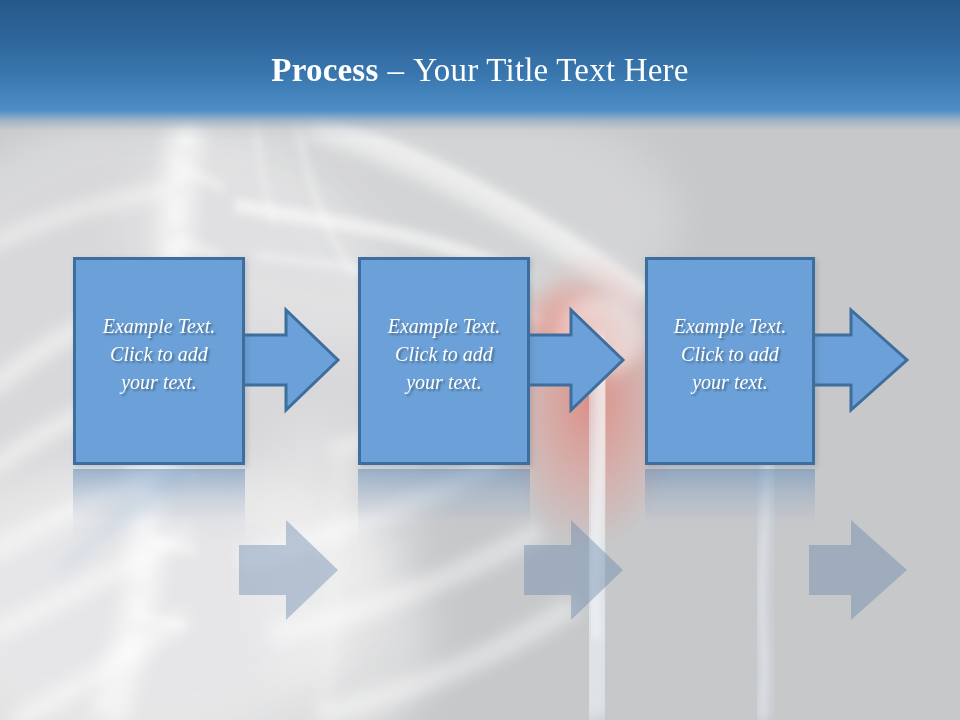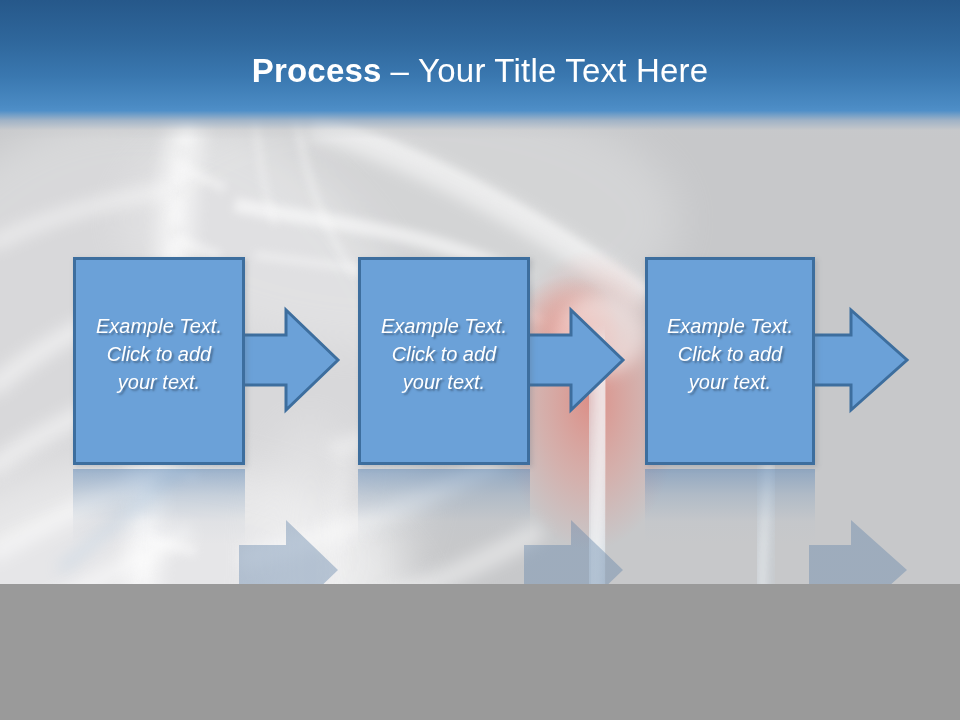--- a/index.html
+++ b/index.html
@@ -1,19 +1,19 @@
 <!DOCTYPE html>
 <html><head>
 <meta charset="utf-8">
 <style>
   html,body{margin:0;padding:0;background:#9a9a9a;}
   .slide{
-    position:relative;width:960px;height:584px;overflow:hidden;
+    position:relative;width:960px;height:720px;overflow:hidden;
     background:#c7c8ca;
-    font-family:Liberation Sans, sans-serif;
+    font-family:Liberation Serif, serif;
   }
   
   .bg-art{position:absolute;top:0;left:0;width:960px;height:720px;}
   
   .header-band{
     position:absolute;top:0;left:0;width:960px;height:140px;
     background:linear-gradient(to bottom,
       #26588a 0%, #2f679c 30%, #3a78b0 55%, #4a8ac3 75%, #4f8fc8 79%,
       rgba(150,173,197,0.80) 86%, rgba(199,201,204,0.35) 93%, rgba(199,201,204,0) 100%);
   }

